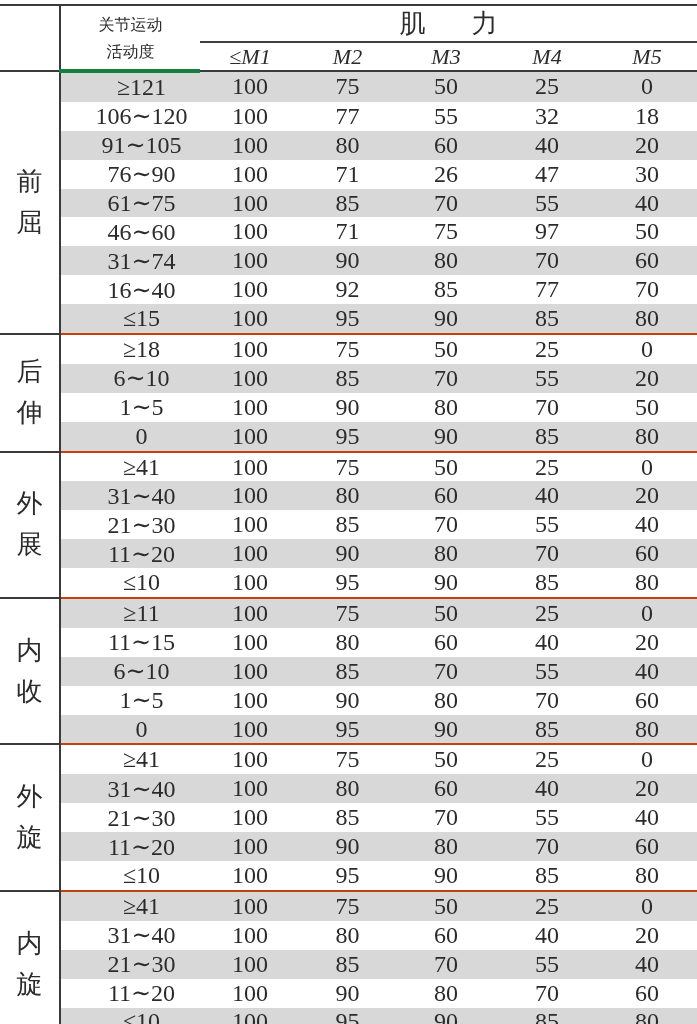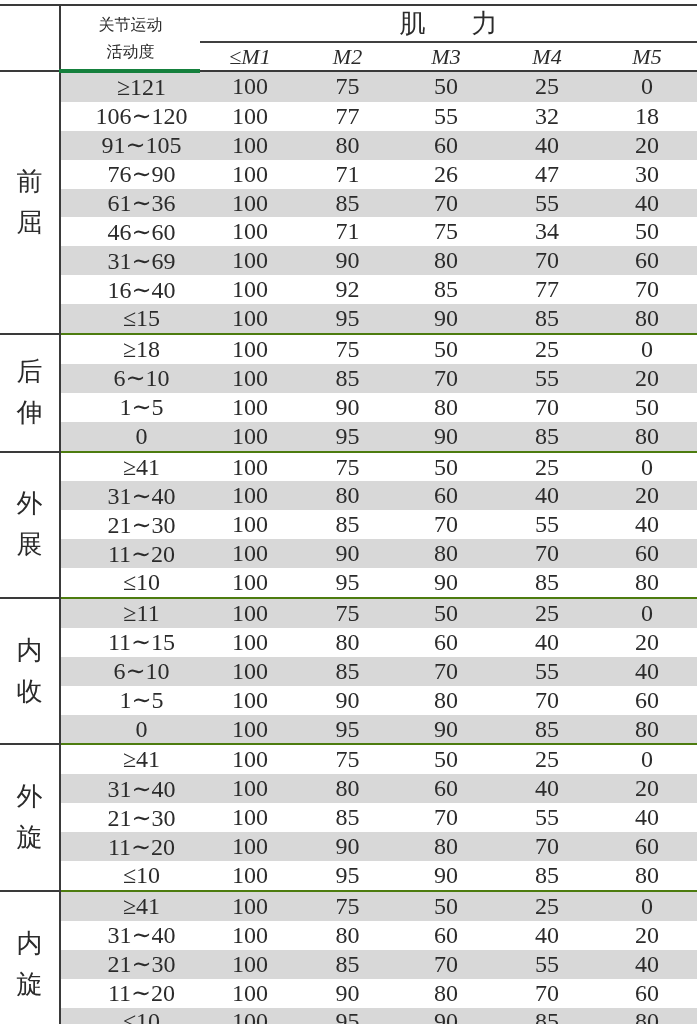--- a/index.html
+++ b/index.html
@@ -69,21 +69,21 @@
   tbody td { height: 28.9px; font-size: 24px; }
   td.group-cell {
     background: #ffffff;
     border-right: 2px solid #3a3a3a;
     border-bottom: 2px solid #3a3a3a;
     font-size: 26px;
   }
   td.group-cell span { display: block; margin: 15px 0; line-height: 26px; }
   td.range-cell { padding-left: 22px; }
   tr.shaded td:not(.group-cell) { background: #d8d8d8; }
-  tr.section-end td { border-bottom: 2px solid #4d7c0f; }
+  tr.section-end td { border-bottom: 2px solid #c2410c; }
 </style>
 </head>
 <body>
 
 <div class="page">
   <table class="rom">
     <colgroup>
       <col class="c-group">
       <col class="c-range">
       <col class="c-m1">
@@ -142,37 +142,37 @@
         </tr>
         <tr>
           <td class="range-cell">76∼90</td>
           <td class="value-cell">100</td>
           <td class="value-cell">71</td>
           <td class="value-cell">26</td>
           <td class="value-cell">47</td>
           <td class="value-cell">30</td>
         </tr>
         <tr class="shaded">
-          <td class="range-cell">61∼36</td>
+          <td class="range-cell">61∼75</td>
           <td class="value-cell">100</td>
           <td class="value-cell">85</td>
           <td class="value-cell">70</td>
           <td class="value-cell">55</td>
           <td class="value-cell">40</td>
         </tr>
         <tr>
           <td class="range-cell">46∼60</td>
           <td class="value-cell">100</td>
           <td class="value-cell">71</td>
           <td class="value-cell">75</td>
-          <td class="value-cell">34</td>
-          <td class="value-cell">50</td>
-        </tr>
-        <tr class="shaded">
-          <td class="range-cell">31∼69</td>
+          <td class="value-cell">97</td>
+          <td class="value-cell">50</td>
+        </tr>
+        <tr class="shaded">
+          <td class="range-cell">31∼74</td>
           <td class="value-cell">100</td>
           <td class="value-cell">90</td>
           <td class="value-cell">80</td>
           <td class="value-cell">70</td>
           <td class="value-cell">60</td>
         </tr>
         <tr>
           <td class="range-cell">16∼40</td>
           <td class="value-cell">100</td>
           <td class="value-cell">92</td>

